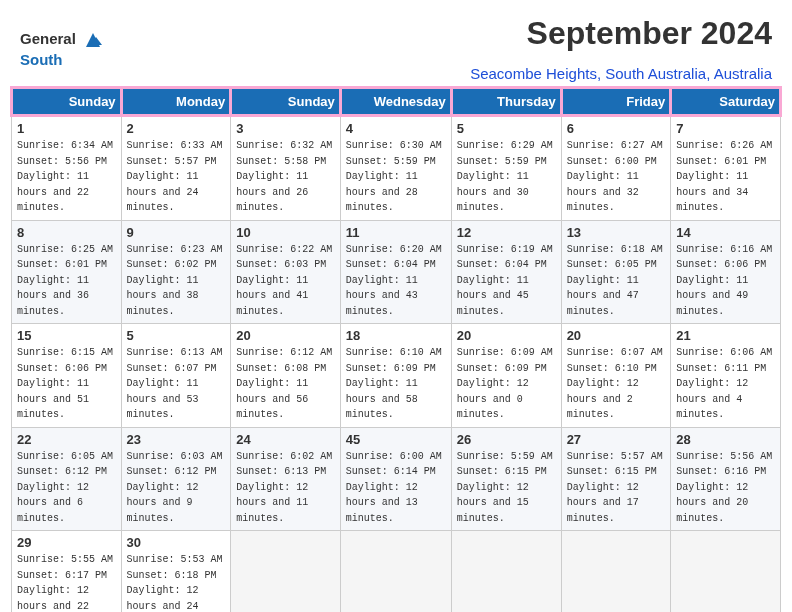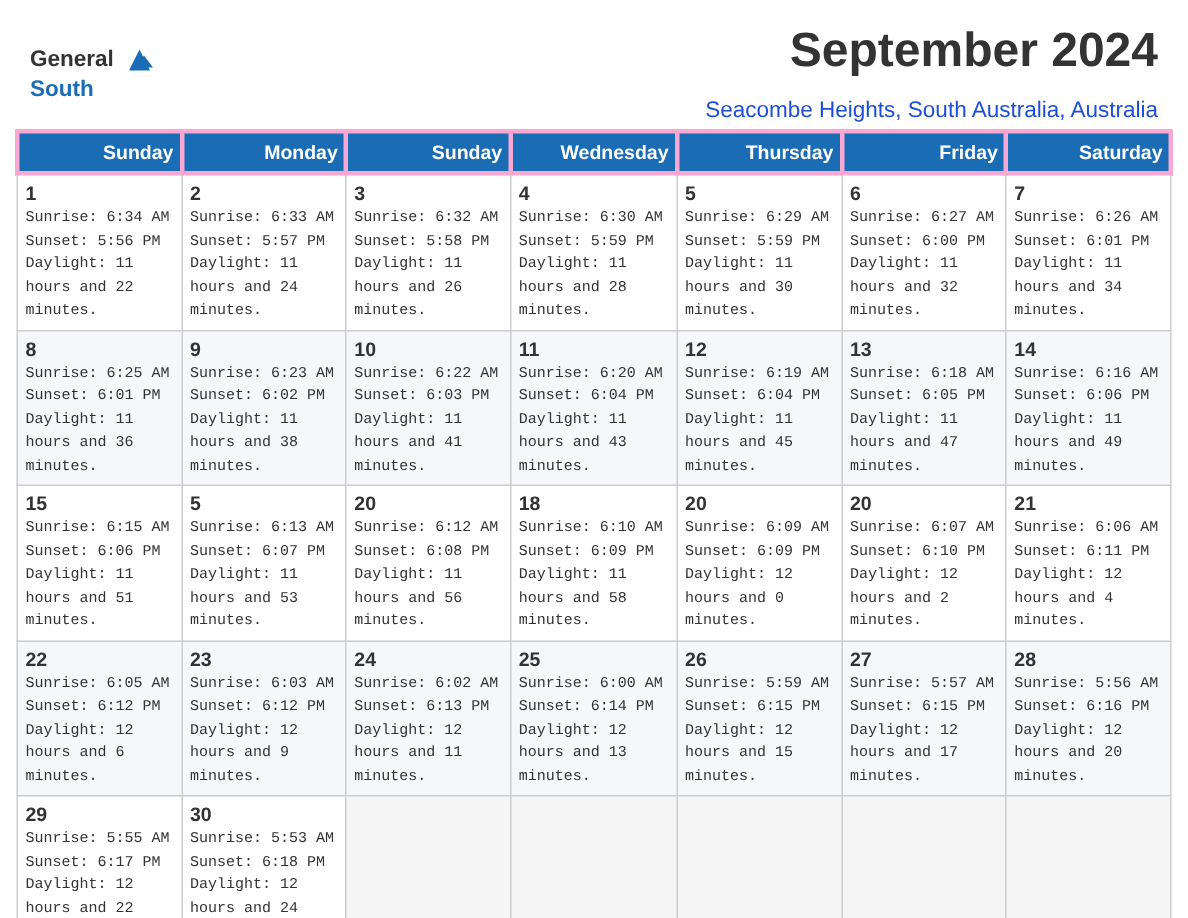--- a/index.html
+++ b/index.html
@@ -156,21 +156,21 @@
         <td><span class="day-num">20</span><span class="cell-text">Sunrise: 6:12 AM<br>Sunset: 6:08 PM<br>Daylight: 11 hours and 56 minutes.</span></td>
         <td><span class="day-num">18</span><span class="cell-text">Sunrise: 6:10 AM<br>Sunset: 6:09 PM<br>Daylight: 11 hours and 58 minutes.</span></td>
         <td><span class="day-num">20</span><span class="cell-text">Sunrise: 6:09 AM<br>Sunset: 6:09 PM<br>Daylight: 12 hours and 0 minutes.</span></td>
         <td><span class="day-num">20</span><span class="cell-text">Sunrise: 6:07 AM<br>Sunset: 6:10 PM<br>Daylight: 12 hours and 2 minutes.</span></td>
         <td><span class="day-num">21</span><span class="cell-text">Sunrise: 6:06 AM<br>Sunset: 6:11 PM<br>Daylight: 12 hours and 4 minutes.</span></td>
       </tr>
       <tr>
         <td><span class="day-num">22</span><span class="cell-text">Sunrise: 6:05 AM<br>Sunset: 6:12 PM<br>Daylight: 12 hours and 6 minutes.</span></td>
         <td><span class="day-num">23</span><span class="cell-text">Sunrise: 6:03 AM<br>Sunset: 6:12 PM<br>Daylight: 12 hours and 9 minutes.</span></td>
         <td><span class="day-num">24</span><span class="cell-text">Sunrise: 6:02 AM<br>Sunset: 6:13 PM<br>Daylight: 12 hours and 11 minutes.</span></td>
-        <td><span class="day-num">25</span><span class="cell-text">Sunrise: 6:00 AM<br>Sunset: 6:14 PM<br>Daylight: 12 hours and 13 minutes.</span></td>
+        <td><span class="day-num">45</span><span class="cell-text">Sunrise: 6:00 AM<br>Sunset: 6:14 PM<br>Daylight: 12 hours and 13 minutes.</span></td>
         <td><span class="day-num">26</span><span class="cell-text">Sunrise: 5:59 AM<br>Sunset: 6:15 PM<br>Daylight: 12 hours and 15 minutes.</span></td>
         <td><span class="day-num">27</span><span class="cell-text">Sunrise: 5:57 AM<br>Sunset: 6:15 PM<br>Daylight: 12 hours and 17 minutes.</span></td>
         <td><span class="day-num">28</span><span class="cell-text">Sunrise: 5:56 AM<br>Sunset: 6:16 PM<br>Daylight: 12 hours and 20 minutes.</span></td>
       </tr>
       <tr>
         <td><span class="day-num">29</span><span class="cell-text">Sunrise: 5:55 AM<br>Sunset: 6:17 PM<br>Daylight: 12 hours and 22 minutes.</span></td>
         <td><span class="day-num">30</span><span class="cell-text">Sunrise: 5:53 AM<br>Sunset: 6:18 PM<br>Daylight: 12 hours and 24 minutes.</span></td>
         <td class="empty-cell"></td>
         <td class="empty-cell"></td>
         <td class="empty-cell"></td>

